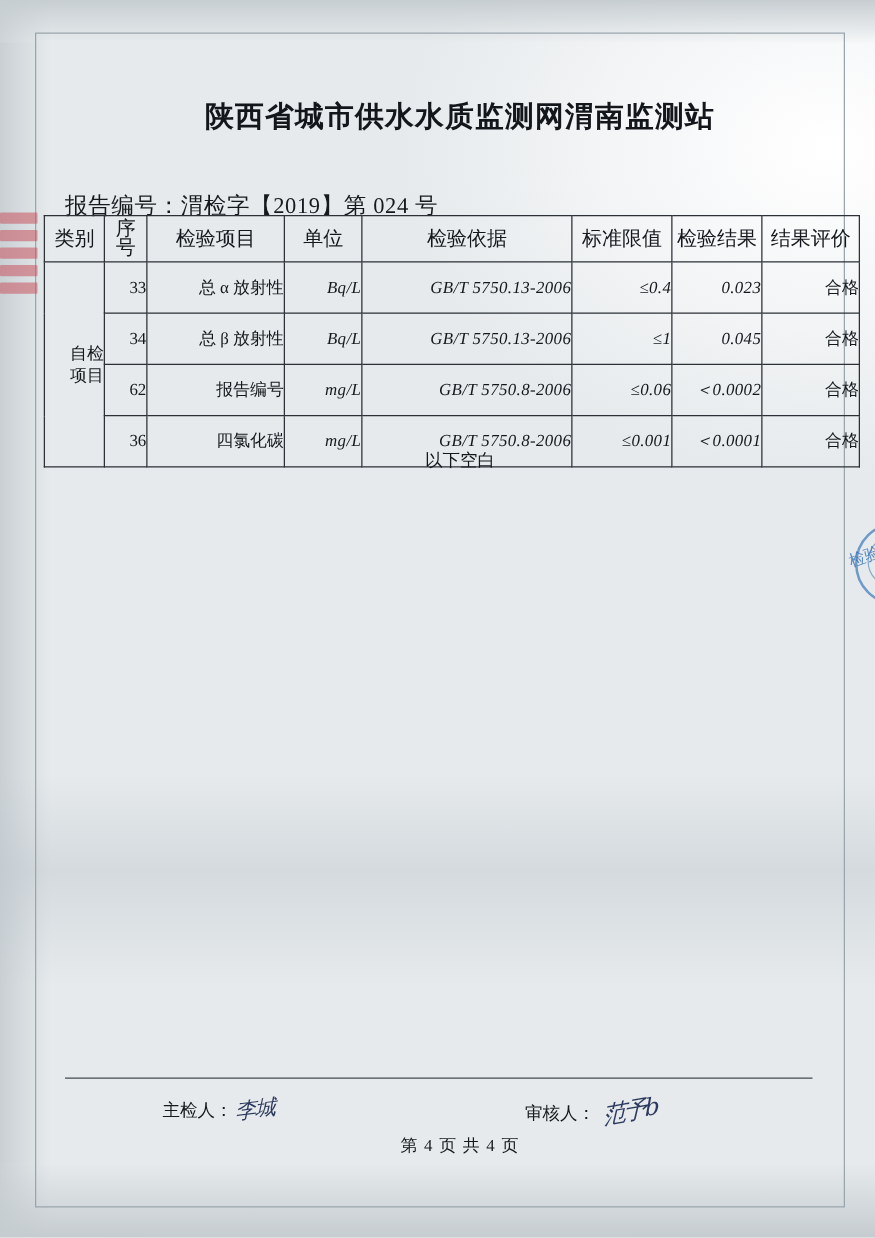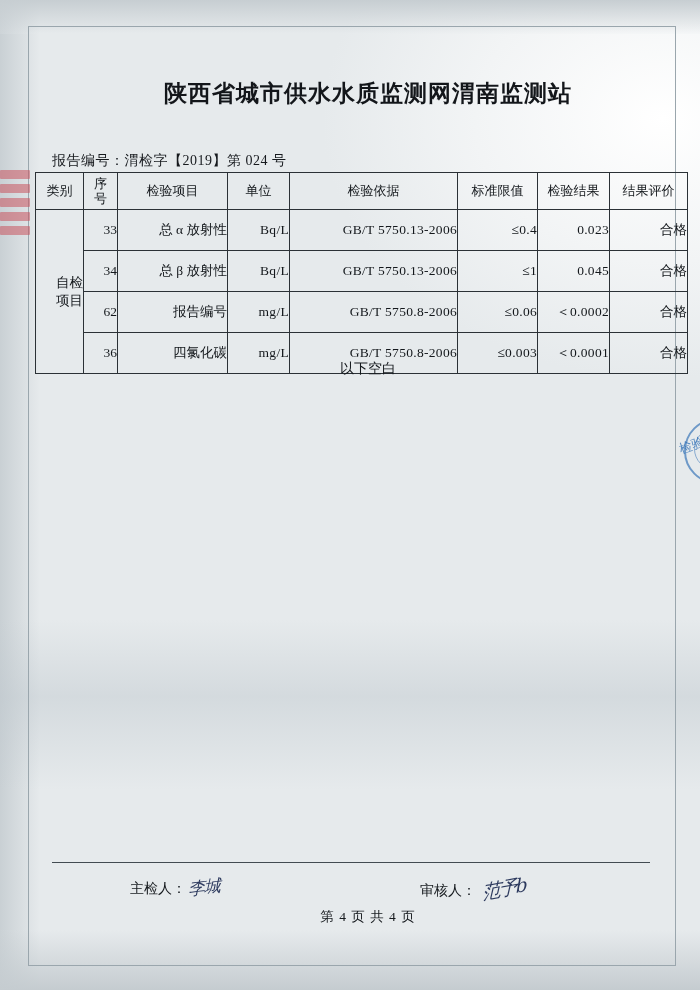--- a/index.html
+++ b/index.html
@@ -93,21 +93,21 @@
     font-weight: bold;
     letter-spacing: 13px;
     text-indent: 13px;
     color: #13161a;
     font-family: "DejaVu Serif", "Liberation Serif", serif;
   }
   .report-no {
     position: absolute;
     top: 152px;
     left: 52px;
-    font-size: 14px;
+    font-size: 18px;
     color: #16191d;
     letter-spacing: 0.5px;
   }
 
   table.report {
     position: absolute;
     top: 172px;
     left: 35px;
     width: 632px;
     border-collapse: collapse;
@@ -117,21 +117,21 @@
     border: 1px solid #2b3136;
     text-align: center;
     vertical-align: middle;
     font-size: 13.5px;
     color: #14181c;
     font-weight: normal;
     padding: 0;
   }
   table.report thead td {
     height: 36px;
-    font-size: 13px;
+    font-size: 16px;
   }
   table.report tbody td {
     height: 40px;
     text-align: right;
   }
   .col-cat   { width: 48px; }
   .col-no    { width: 34px; }
   .col-item  { width: 110px; }
   .col-unit  { width: 62px; }
   .col-basis { width: 168px; }
@@ -145,20 +145,21 @@
   }
   .cat-cell {
     line-height: 18px;
     font-size: 13.5px;
     vertical-align: top;
     padding-top: 6px;
   }
   .mono-ish {
     font-family: "Liberation Serif", serif;
     letter-spacing: 0.3px;
+    font-style: italic;
   }
   .blank-note {
     position: absolute;
     top: 360px;
     left: 0; right: 0;
     text-align: center;
     font-size: 14px;
     color: #14181c;
   }
 
@@ -322,21 +323,21 @@
         <td class="mono-ish">GB/T 5750.8-2006</td>
         <td class="mono-ish">≤0.06</td>
         <td class="mono-ish">＜0.0002</td>
         <td>合格</td>
       </tr>
       <tr>
         <td>36</td>
         <td>四氯化碳</td>
         <td class="mono-ish">mg/L</td>
         <td class="mono-ish">GB/T 5750.8-2006</td>
-        <td class="mono-ish">≤0.003</td>
+        <td class="mono-ish">≤0.001</td>
         <td class="mono-ish">＜0.0001</td>
         <td>合格</td>
       </tr>
     </tbody>
   </table>
 
   <div class="blank-note">以下空白</div>
 
   <div class="round-stamp"></div>
   <div class="stamp-scribble">检验专用</div>

